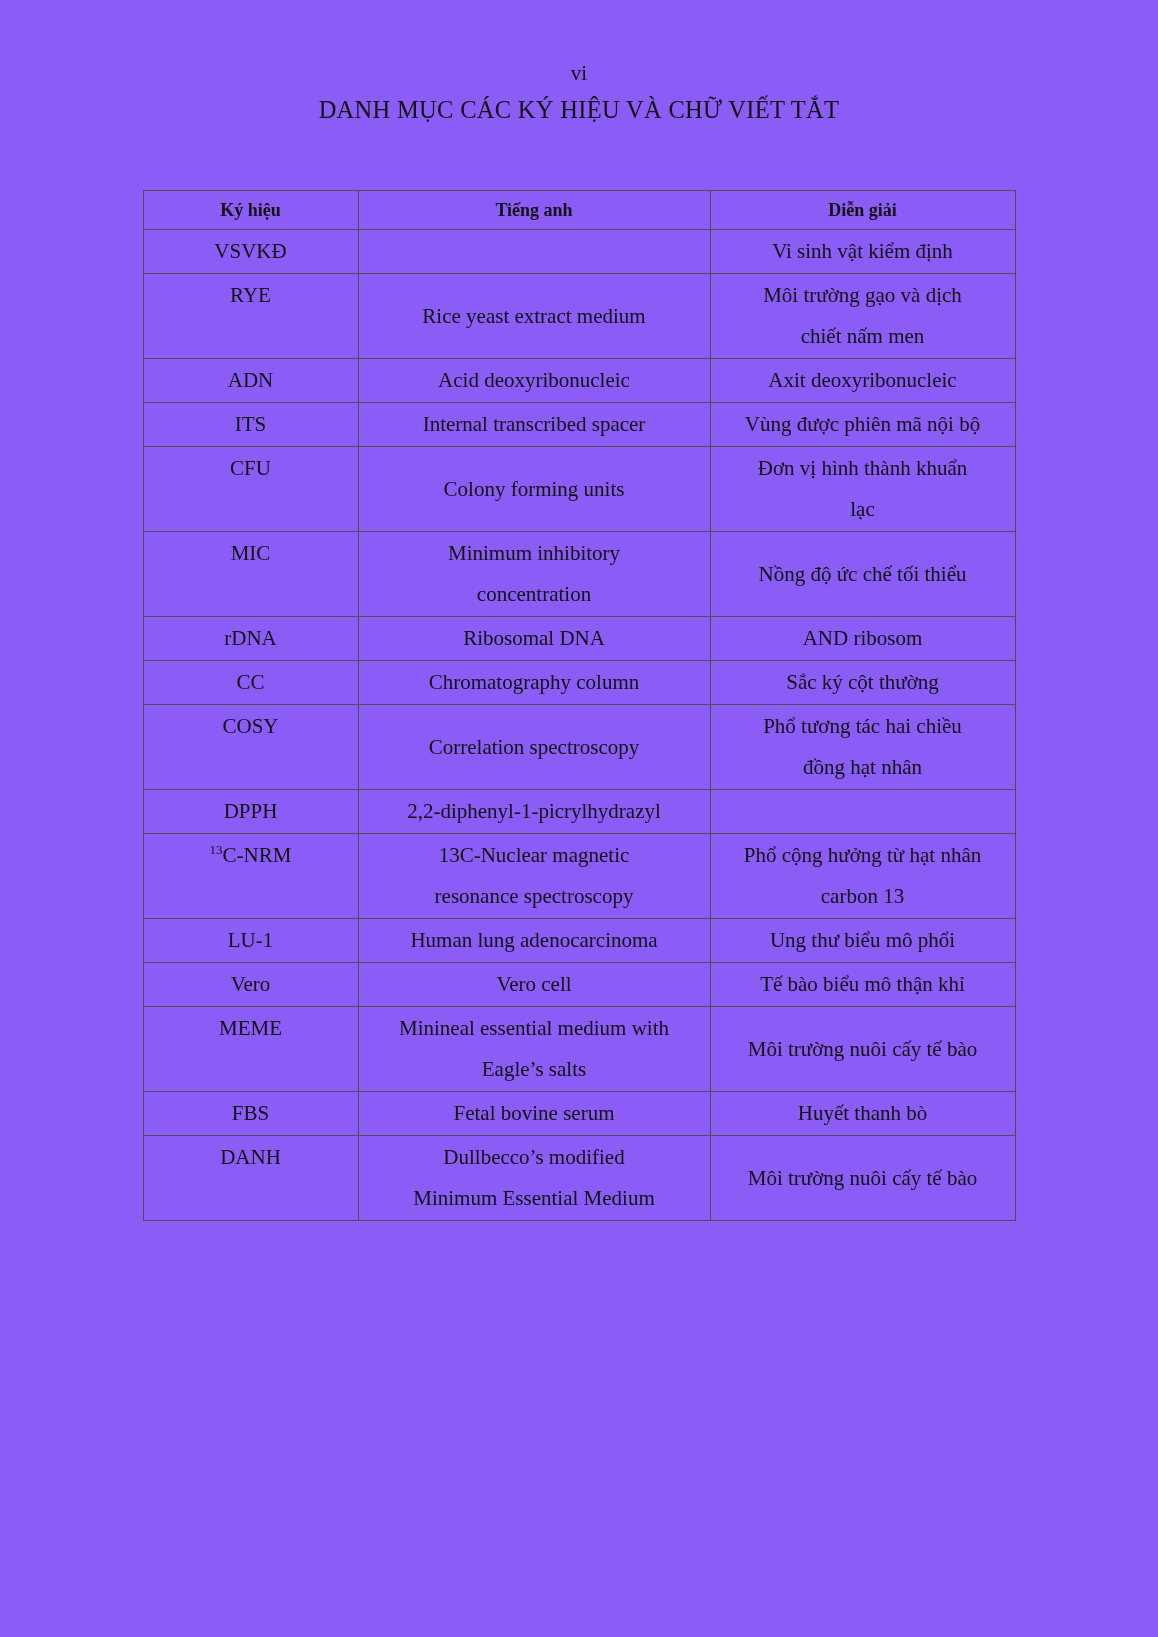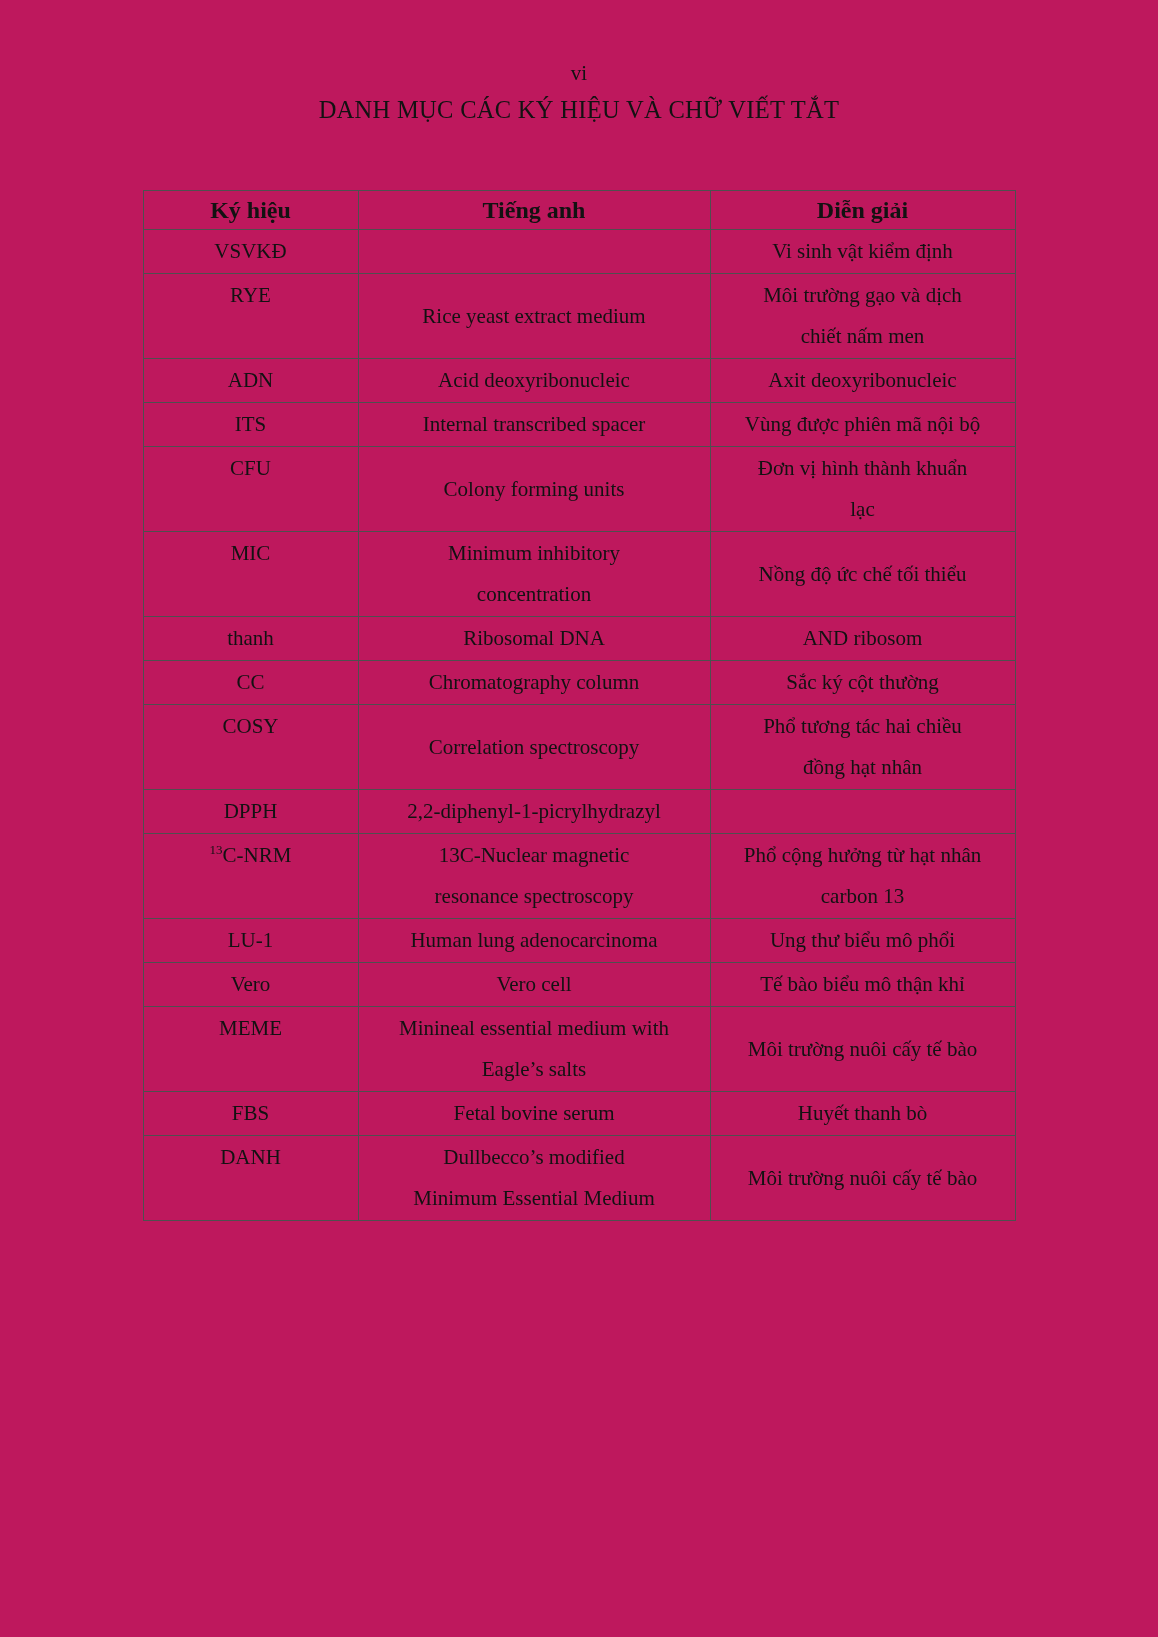--- a/index.html
+++ b/index.html
@@ -2,21 +2,21 @@
 <html lang="vi"><head>
 <meta charset="utf-8">
 <style>
   * { box-sizing: border-box; }
   html, body { margin: 0; padding: 0; background: #e8e8e8; }
   .page {
     position: relative;
     width: 1158px;
     height: 1637px;
     margin: 0 auto;
-    background: #be185d;
+    background: #8b5cf6;
     font-family: "Liberation Serif", "DejaVu Serif", serif;
     color: #121212;
     overflow: hidden;
   }
   .page-number {
     padding-top: 60px;
     text-align: center;
     font-size: 21px;
     line-height: 26px;
   }
@@ -35,21 +35,21 @@
     margin: 64px auto 0 auto;
   }
   table.abbr col.c-symbol { width: 215px; }
   table.abbr col.c-en     { width: 352px; }
   table.abbr col.c-vn     { width: 305px; }
   table.abbr th, table.abbr td {
     border: 1.5px solid #4f4f4f;
     overflow: hidden;
   }
   table.abbr th {
-    font-size: 24px;
+    font-size: 18px;
     font-weight: bold;
     text-align: center;
     height: 39px;
     vertical-align: middle;
     padding: 2px 4px;
   }
   table.abbr td {
     font-size: 21px;
     line-height: 41px;
     padding: 1px 24px;
@@ -118,21 +118,21 @@
           <td class="col-vn">Đơn vị hình thành khuẩn
 lạc</td>
         </tr>
         <tr>
           <td class="col-symbol"><span>MIC</span></td>
           <td class="col-en">Minimum inhibitory
 concentration</td>
           <td class="col-vn">Nồng độ ức chế tối thiểu</td>
         </tr>
         <tr>
-          <td class="col-symbol"><span>thanh</span></td>
+          <td class="col-symbol"><span>rDNA</span></td>
           <td class="col-en">Ribosomal DNA</td>
           <td class="col-vn">AND ribosom</td>
         </tr>
         <tr>
           <td class="col-symbol"><span>CC</span></td>
           <td class="col-en">Chromatography column</td>
           <td class="col-vn">Sắc ký cột thường</td>
         </tr>
         <tr>
           <td class="col-symbol"><span>COSY</span></td>

